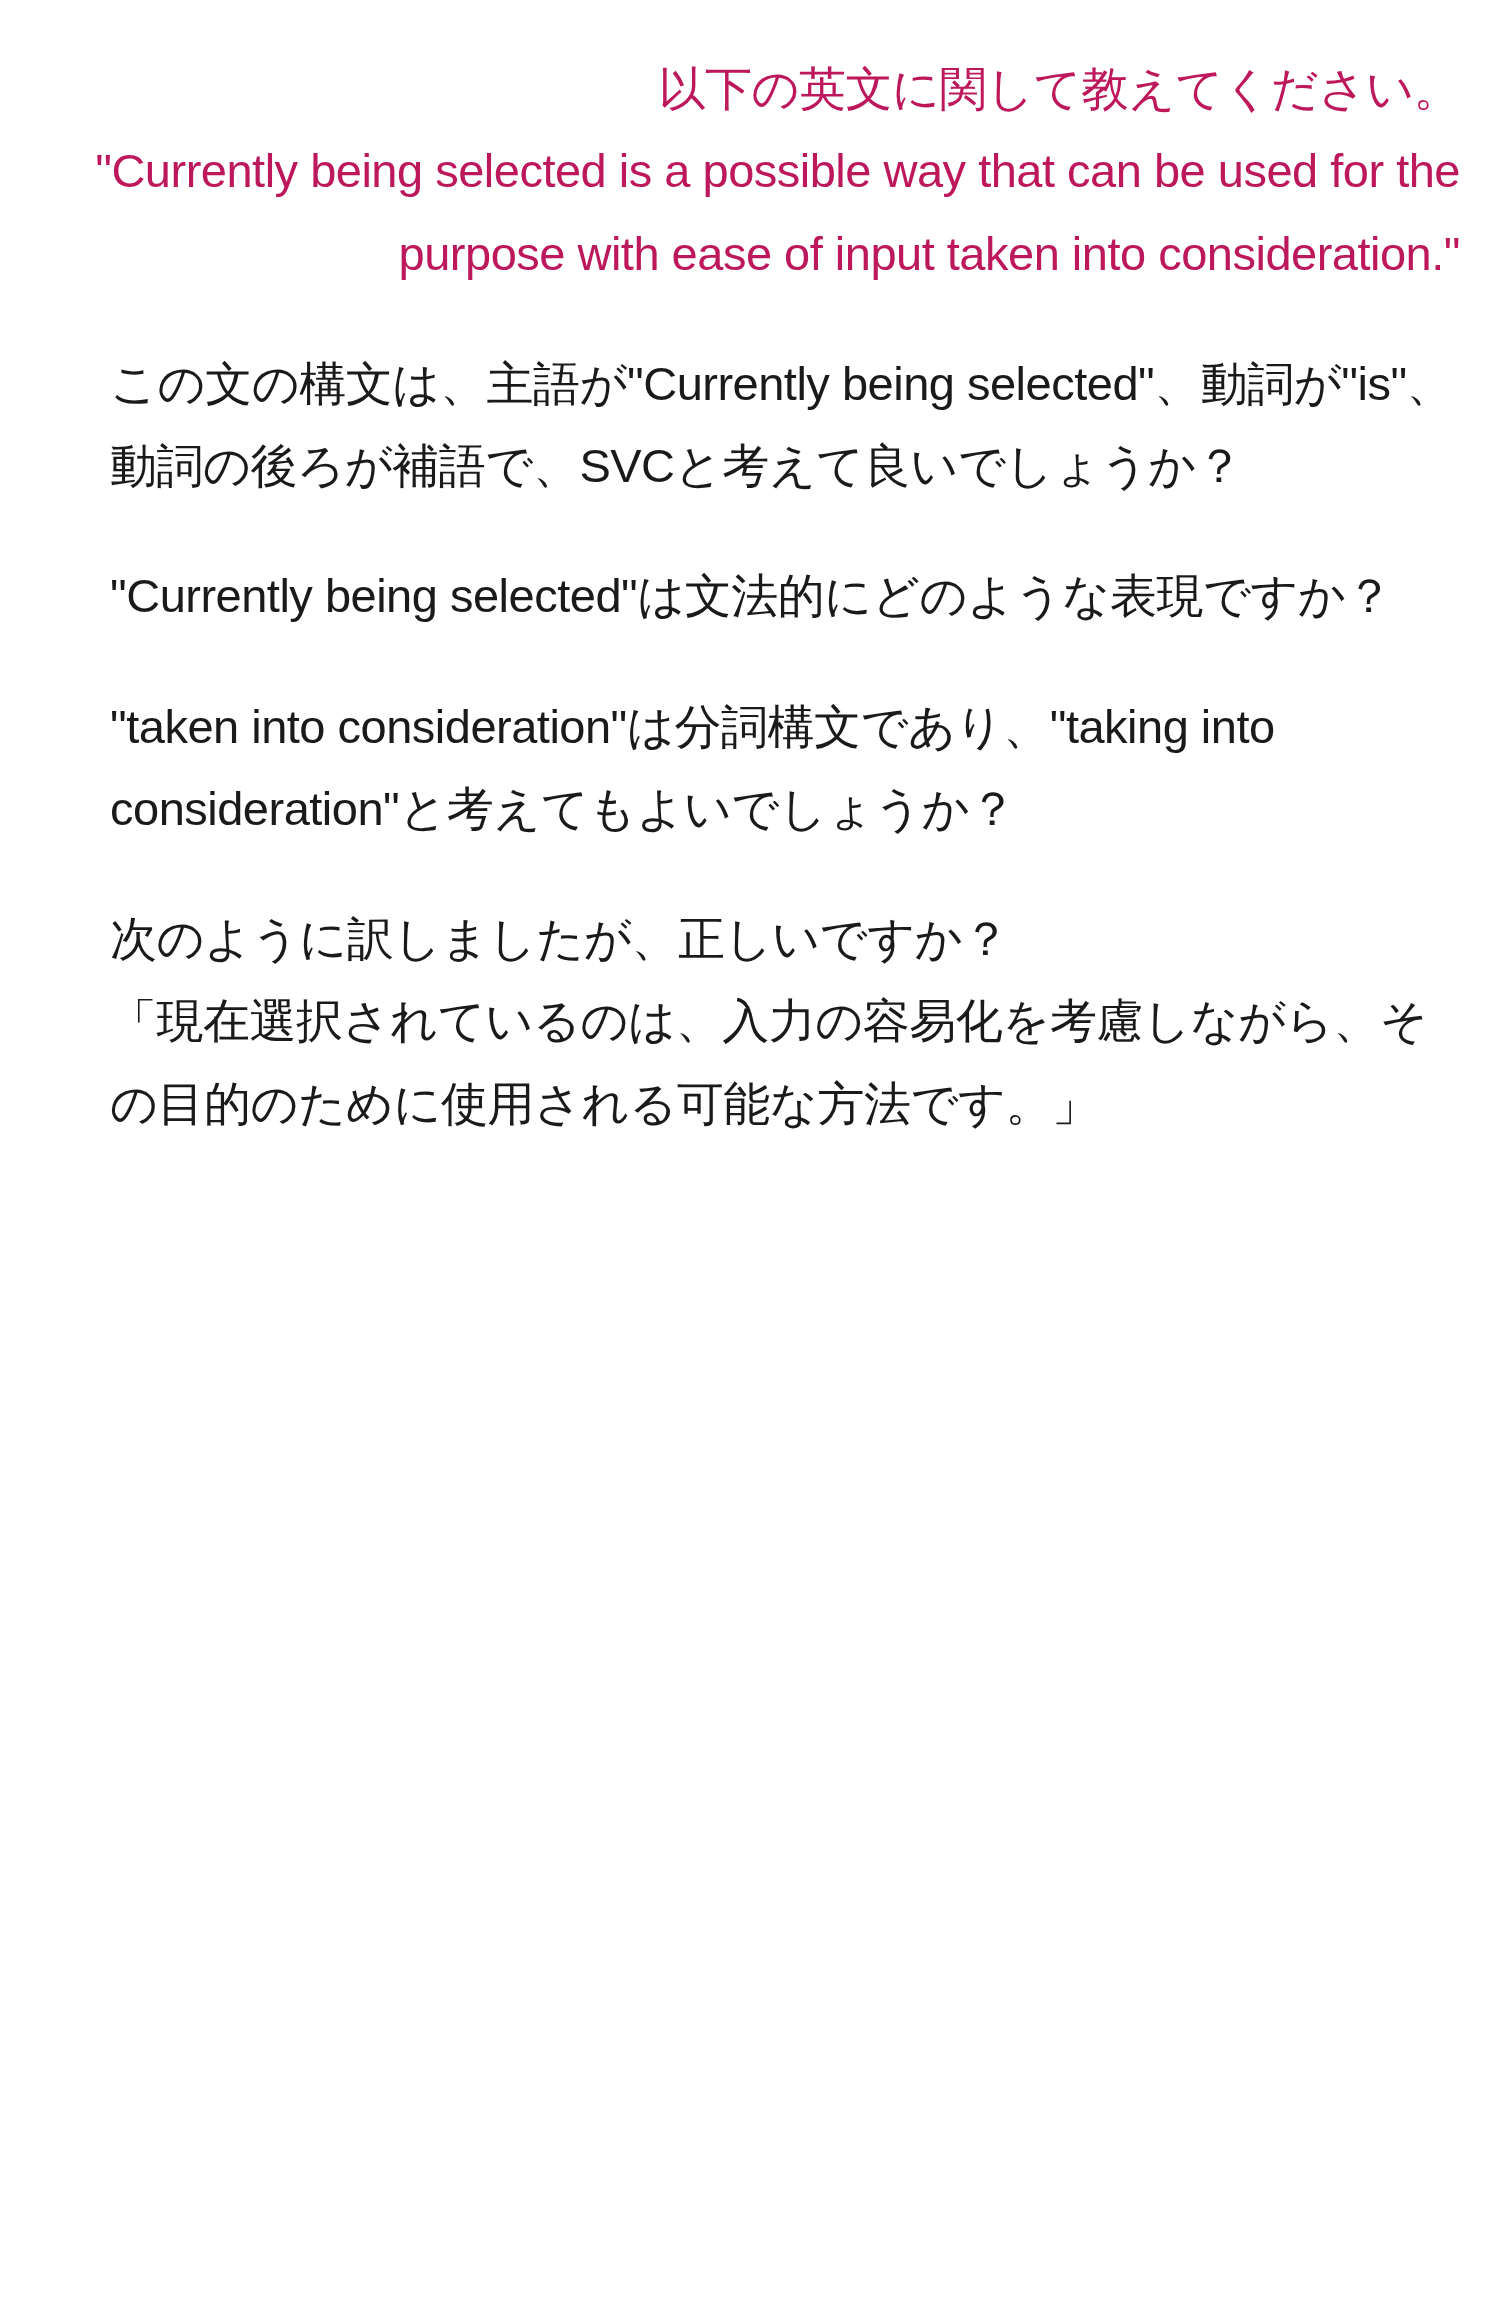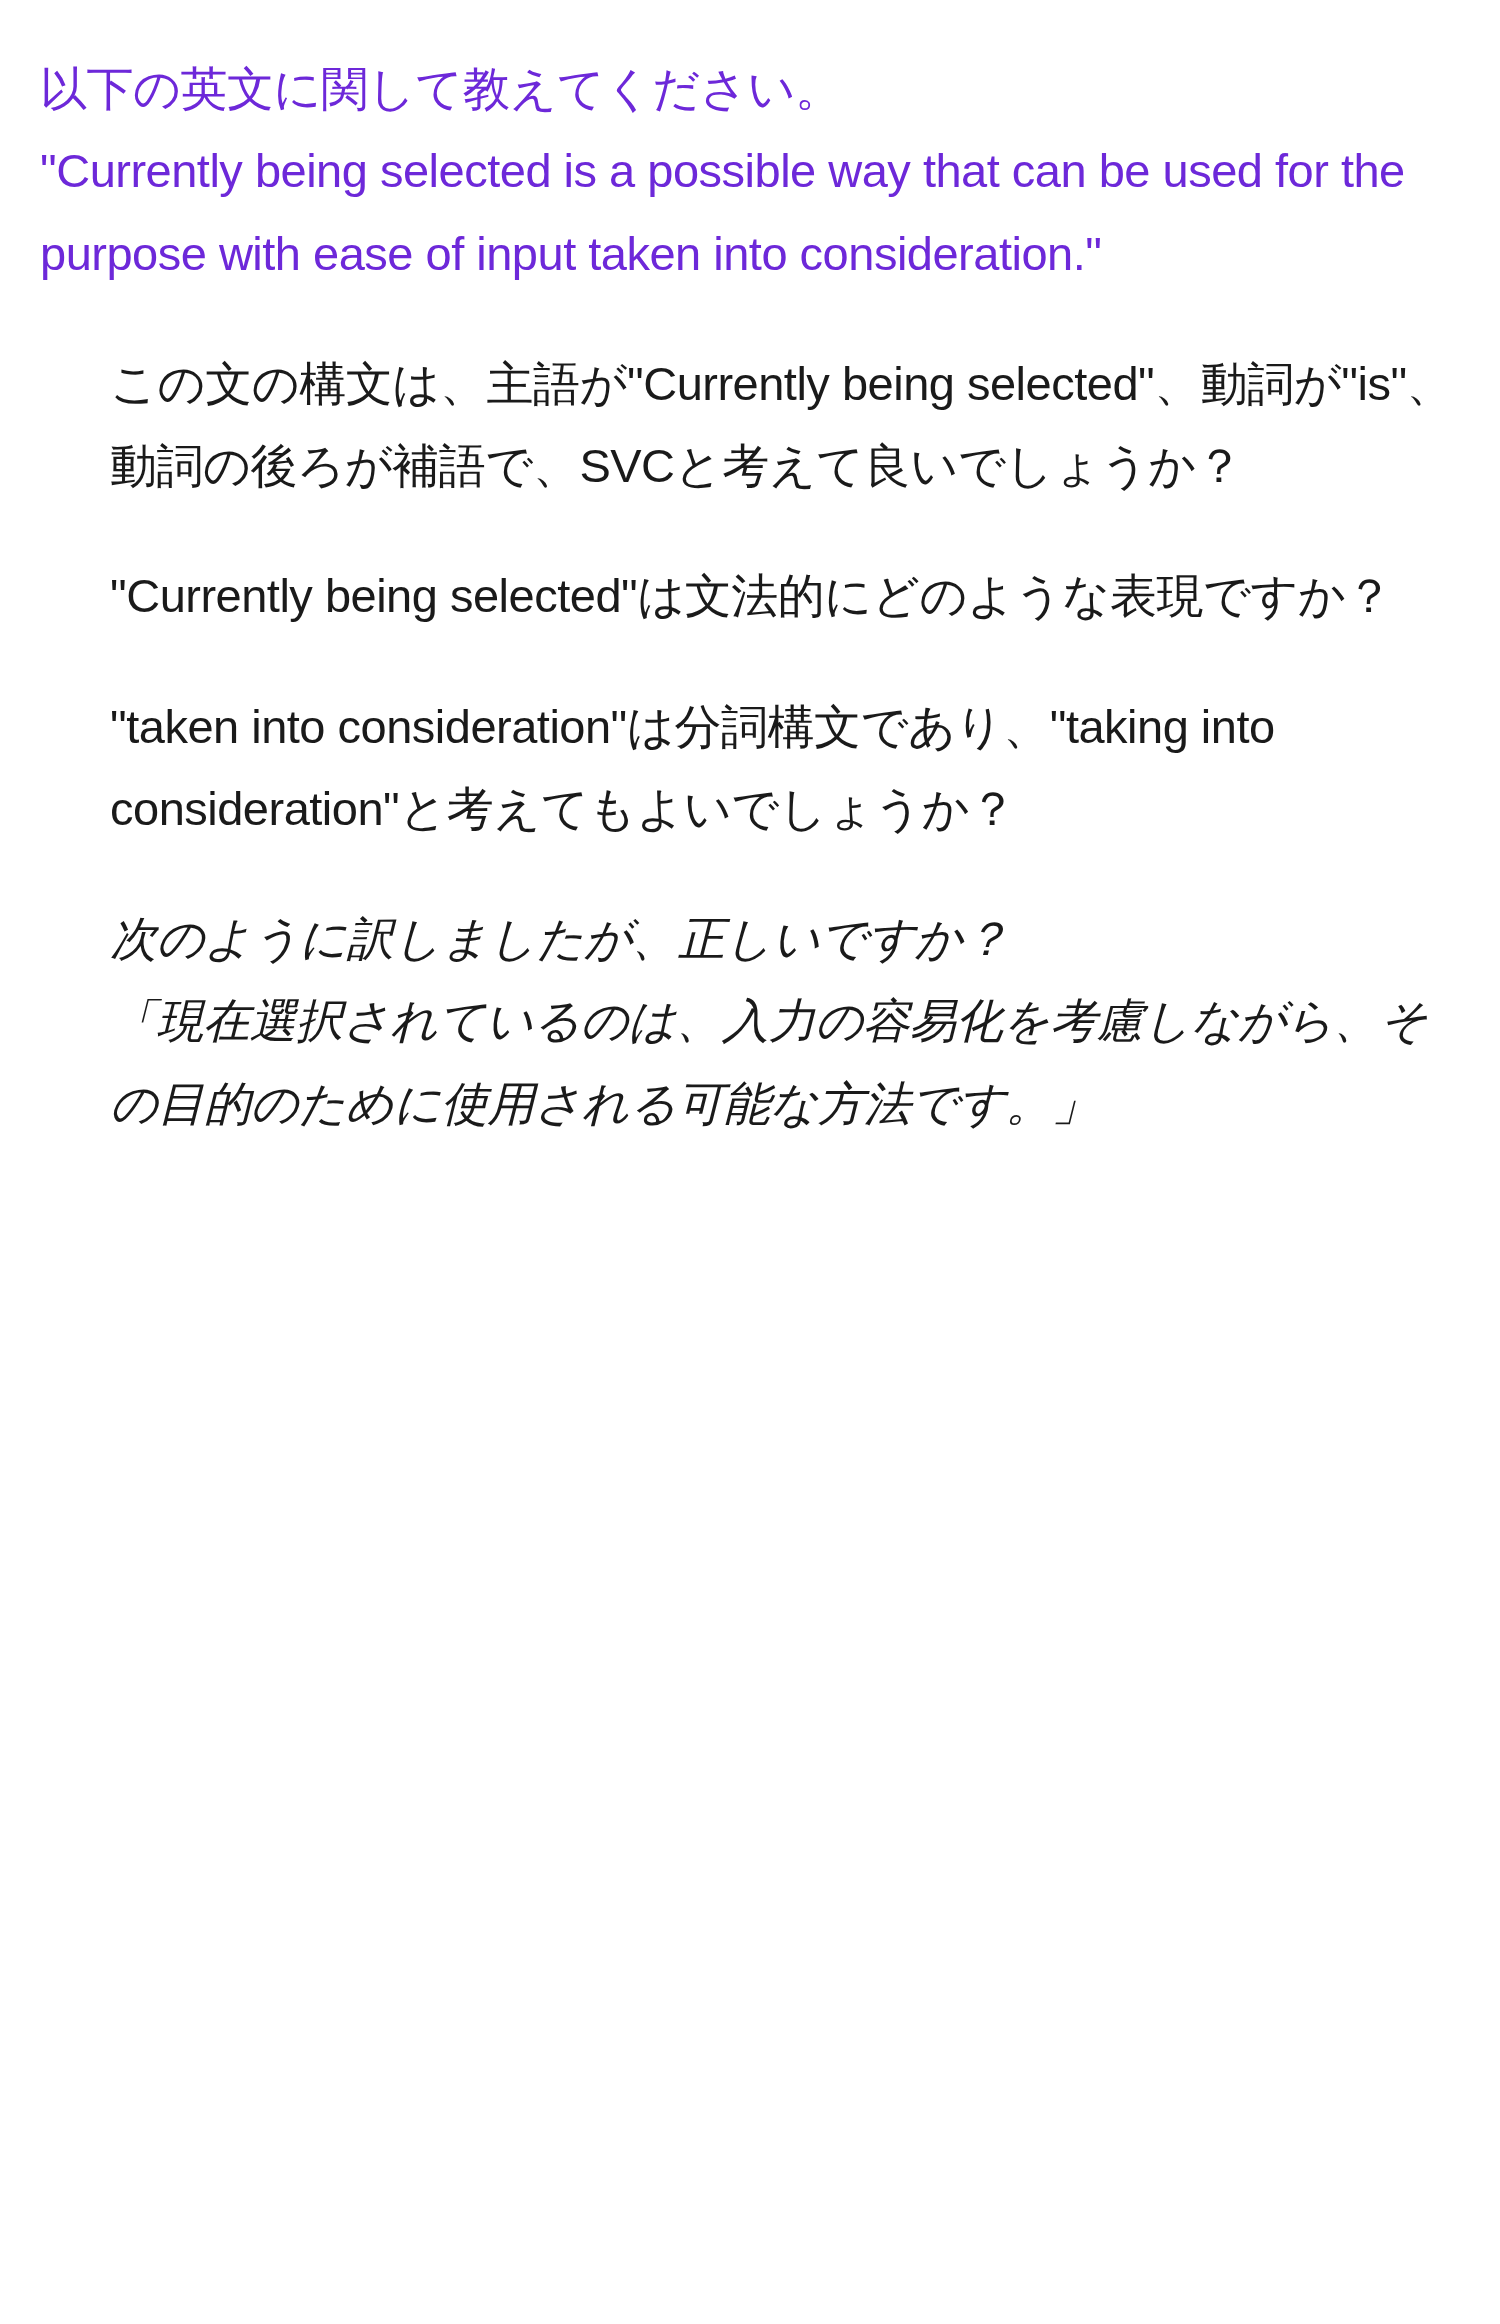--- a/index.html
+++ b/index.html
@@ -11,36 +11,36 @@
     font-family: -apple-system, BlinkMacSystemFont, "Segoe UI", "Hiragino Sans", "Hiragino Kaku Gothic ProN", "Yu Gothic", Meiryo, sans-serif;
     background: #ffffff;
     color: #1a1a1a;
     padding: 48px 40px;
     width: 1500px;
     line-height: 1.75;
   }
   .intro {
     font-size: 47px;
     margin-bottom: 48px;
-    color: #6d28d9;
+    color: #be185d;
     letter-spacing: -0.5px;
+    text-align: right;
   }
   .question-list {
     list-style: none;
     padding-left: 70px;
   }
   .question-item {
     font-size: 47px;
     margin-bottom: 48px;
     color: #1a1a1a;
     letter-spacing: -0.5px;
   }
   .question-item:last-child {
     margin-bottom: 0;
-    font-style: italic;
   }
 </style>
 </head>
 <body>
 
 <div class="intro">
   <span>以下の英文に関して教えてください。</span><br>
   <span>"Currently being selected is a possible way that can be used for the purpose with ease of input taken into consideration."</span>
 </div>
 

